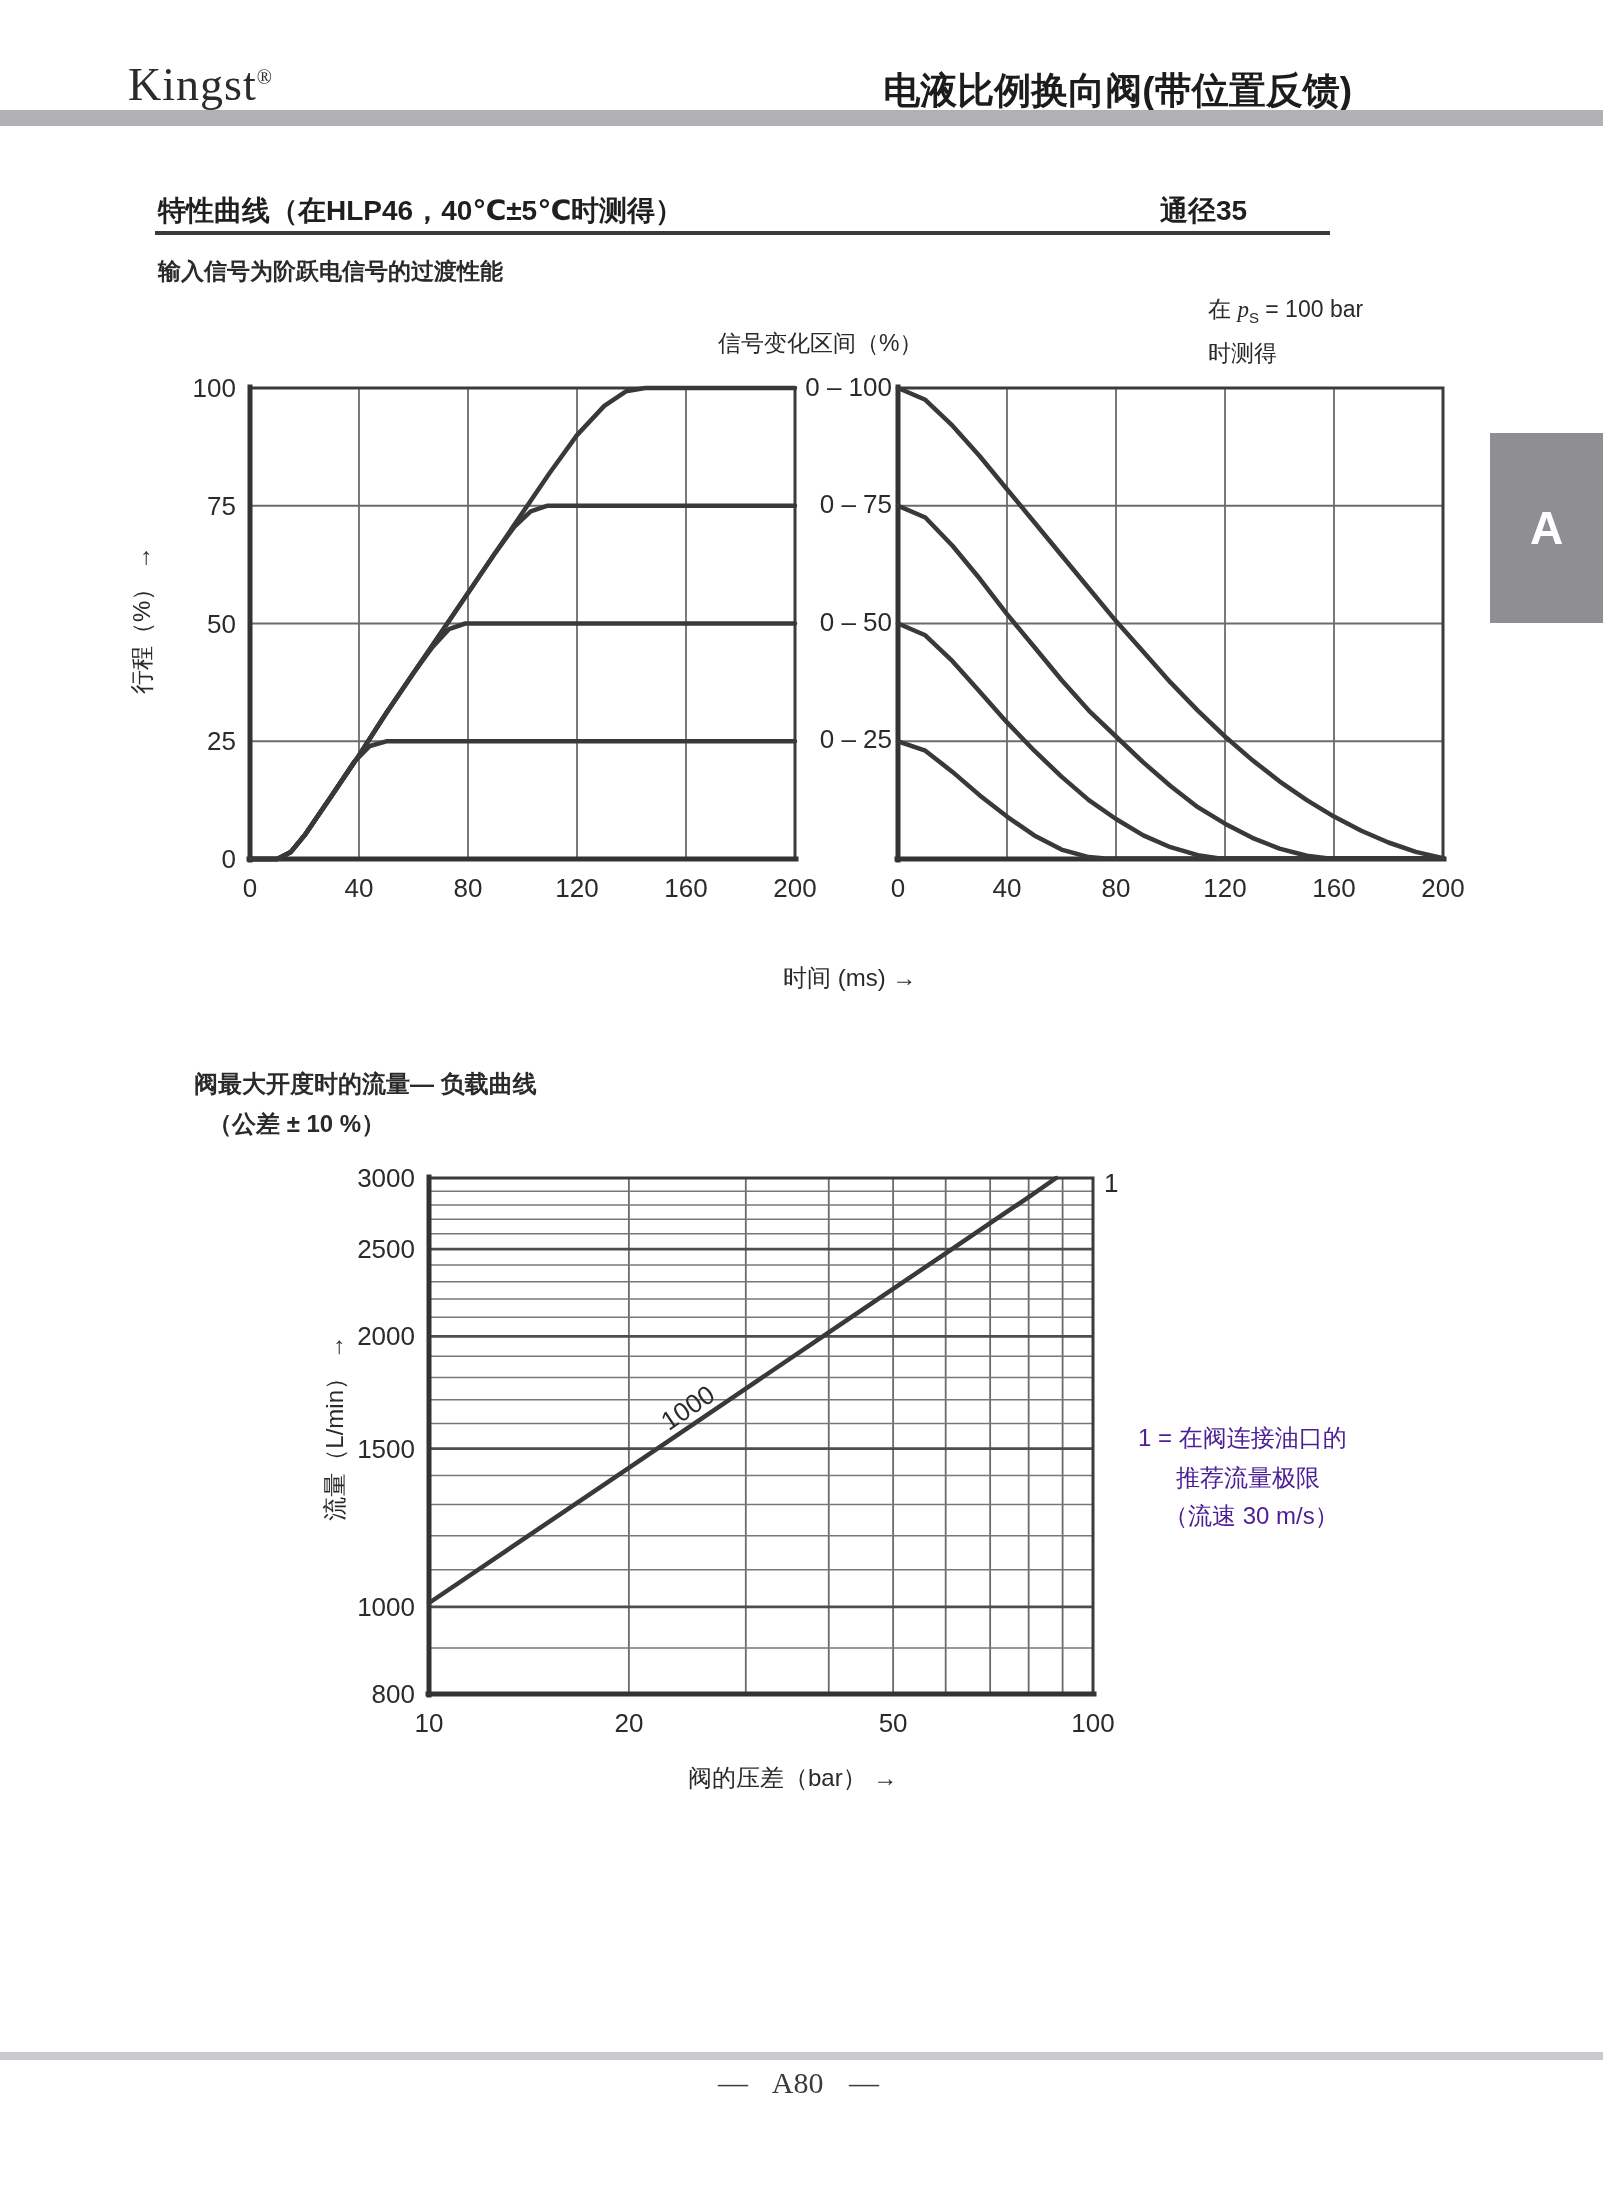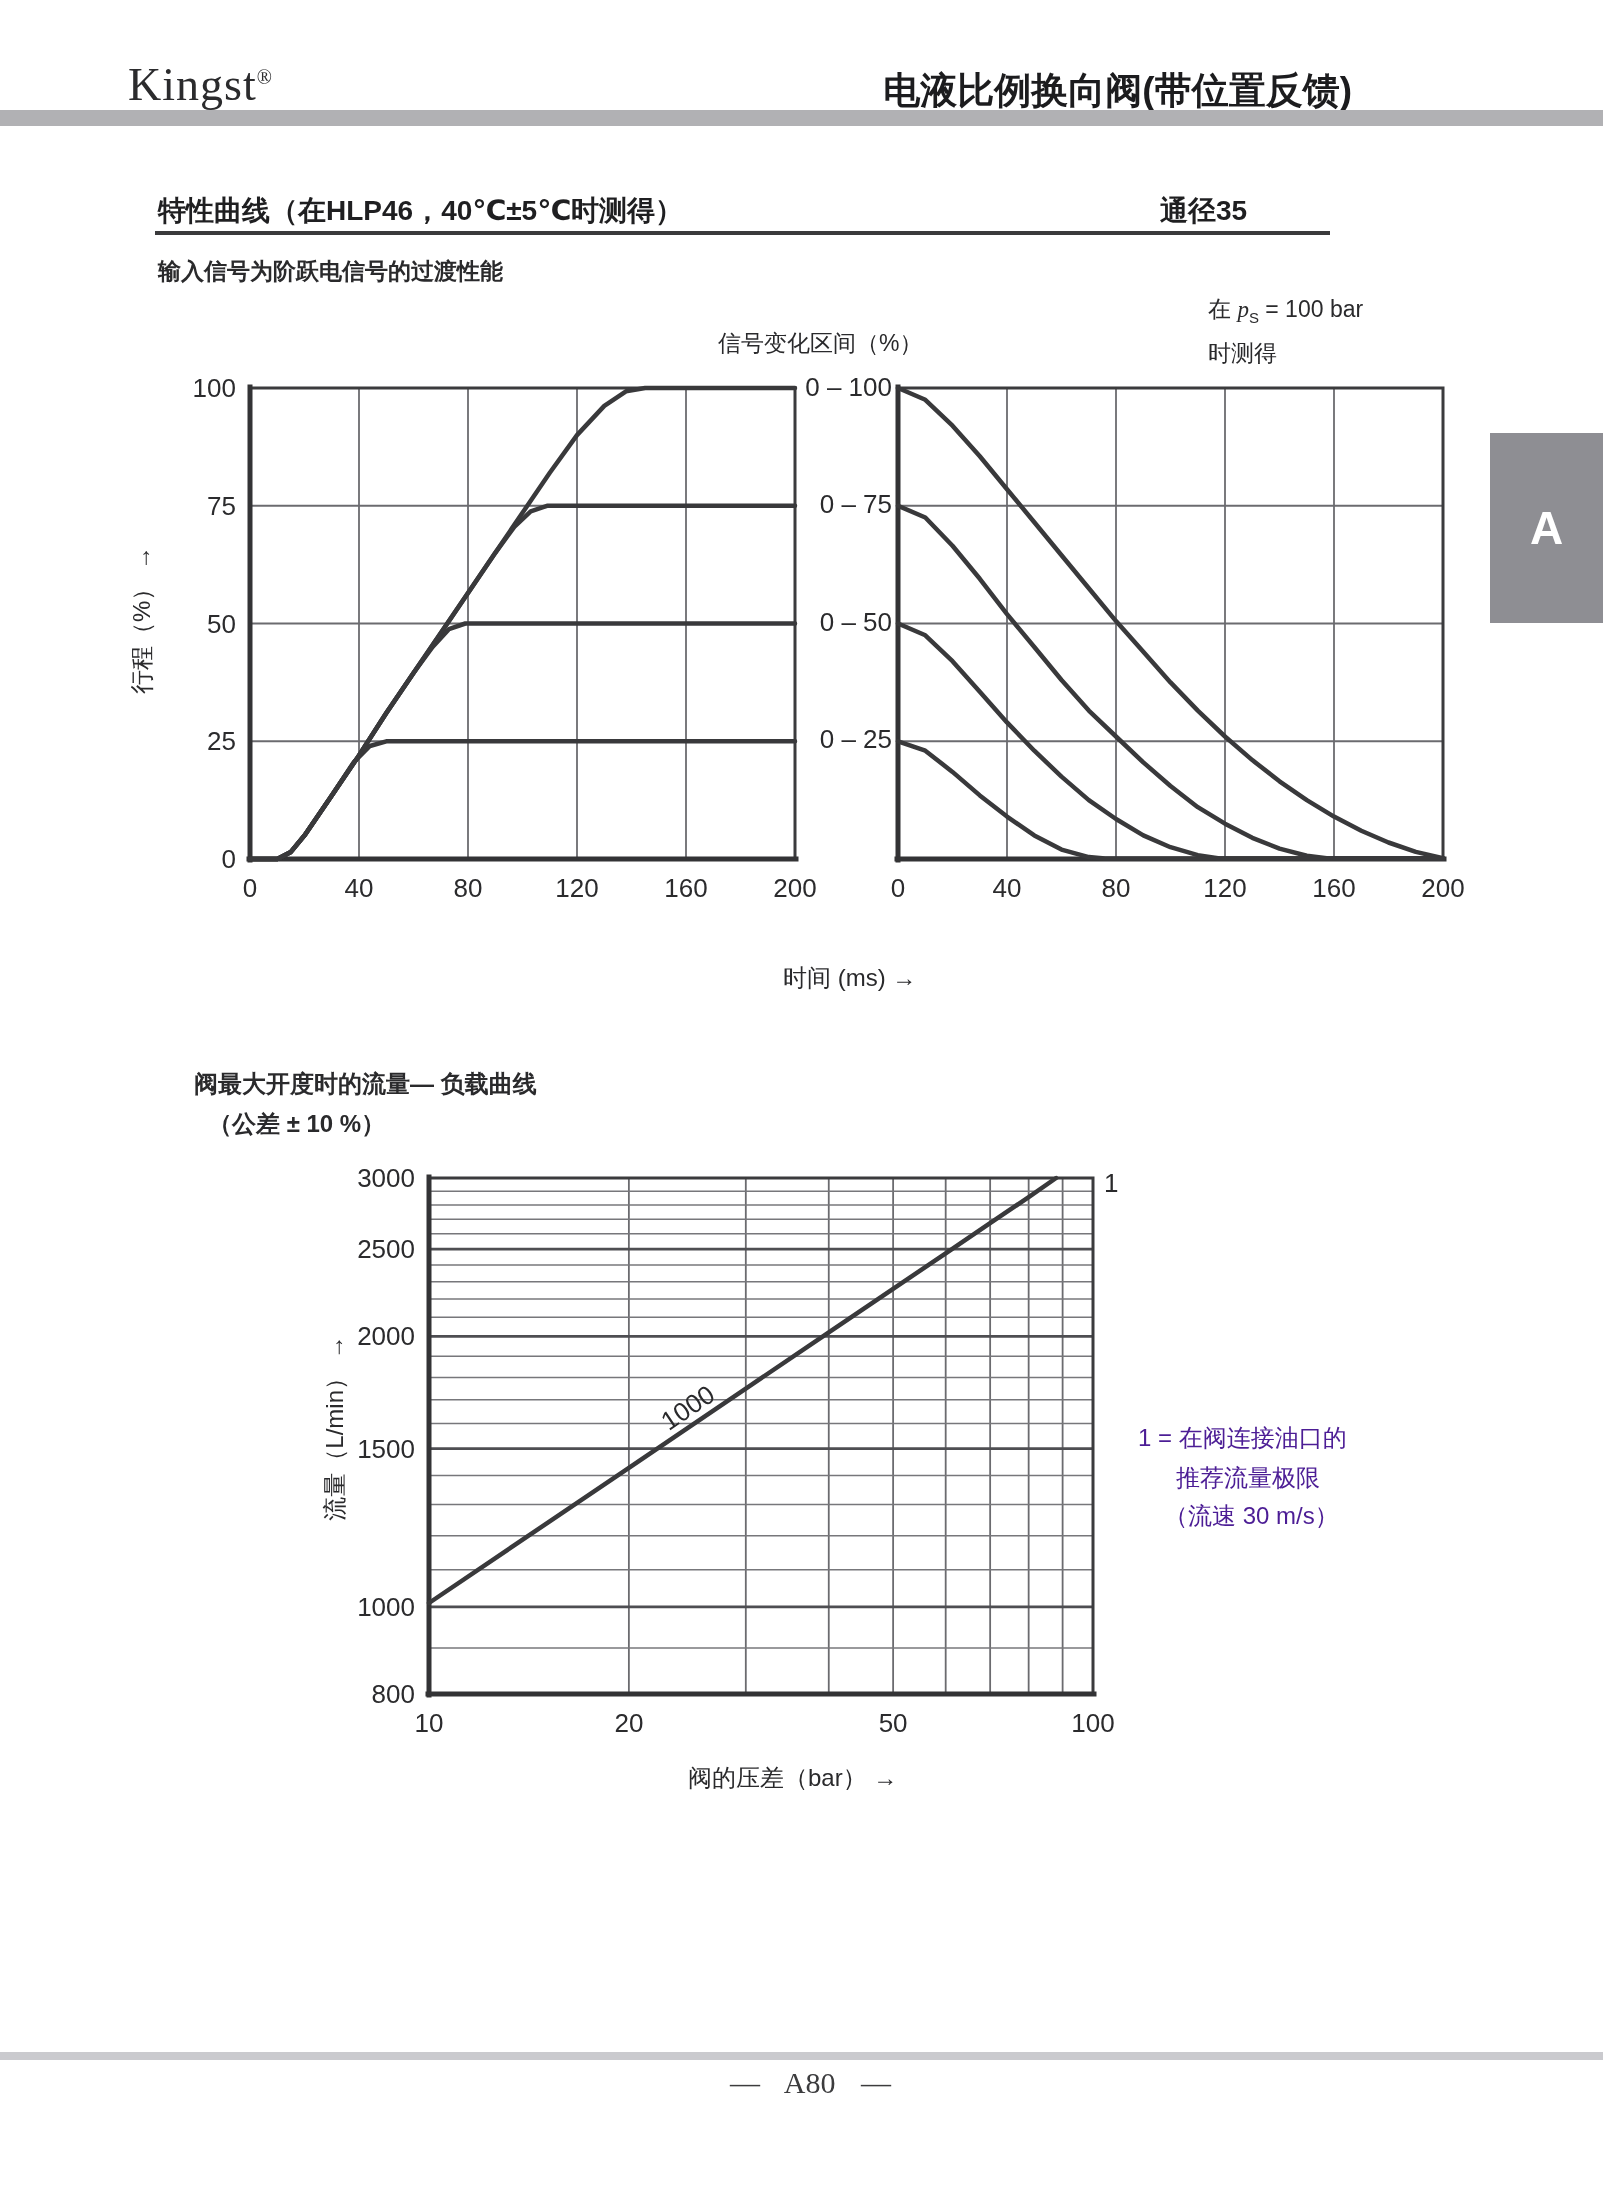--- a/index.html
+++ b/index.html
@@ -20,21 +20,21 @@
   .range-lbl{font-size:26px;color:#2a2a2c;width:140px;text-align:right;white-space:nowrap;}
   .axis-title{font-size:24px;color:#2a2a2c;white-space:nowrap;}
   .vert{transform:translate(-50%,-50%) rotate(-90deg);transform-origin:center;}
   .a-tab{background:#8e8e93;color:#ffffff;display:flex;align-items:center;justify-content:center;
          font-size:46px;font-weight:bold;}
   .legend-line{font-size:24px;color:#4c1d95;white-space:nowrap;}
   .curve-lbl{font-size:26px;color:#2a2a2c;transform:translate(-50%,-50%) rotate(-34deg);white-space:nowrap;}
   .marker{font-size:26px;color:#2a2a2c;}
   .footer-bar{background:#cacace;width:1603px;height:8px;left:0;}
   .footer-text{font-family:"Liberation Serif","DejaVu Serif",serif;font-size:30px;color:#3c3c3e;
-               word-spacing:18px;white-space:nowrap;margin-left:12px;}
+               word-spacing:18px;white-space:nowrap;}
   svg{position:absolute;overflow:visible;}
   .grid{stroke:#6b6b6f;stroke-width:1.8;}
   .gridminor{stroke:#77777b;stroke-width:1.5;}
   .gridmajor{stroke:#4e4e52;stroke-width:2.8;}
   .frame{fill:none;stroke:#3b3b3d;stroke-width:3;}
   .axisline{stroke:#333335;stroke-width:5;stroke-linecap:square;}
   .curve{fill:none;stroke:#39393b;stroke-width:4.5;stroke-linejoin:round;stroke-linecap:round;}
   text.tick{font-size:26px;fill:#2b2b2d;font-family:"Liberation Sans","DejaVu Sans",sans-serif;}
 </style>
 </head>

